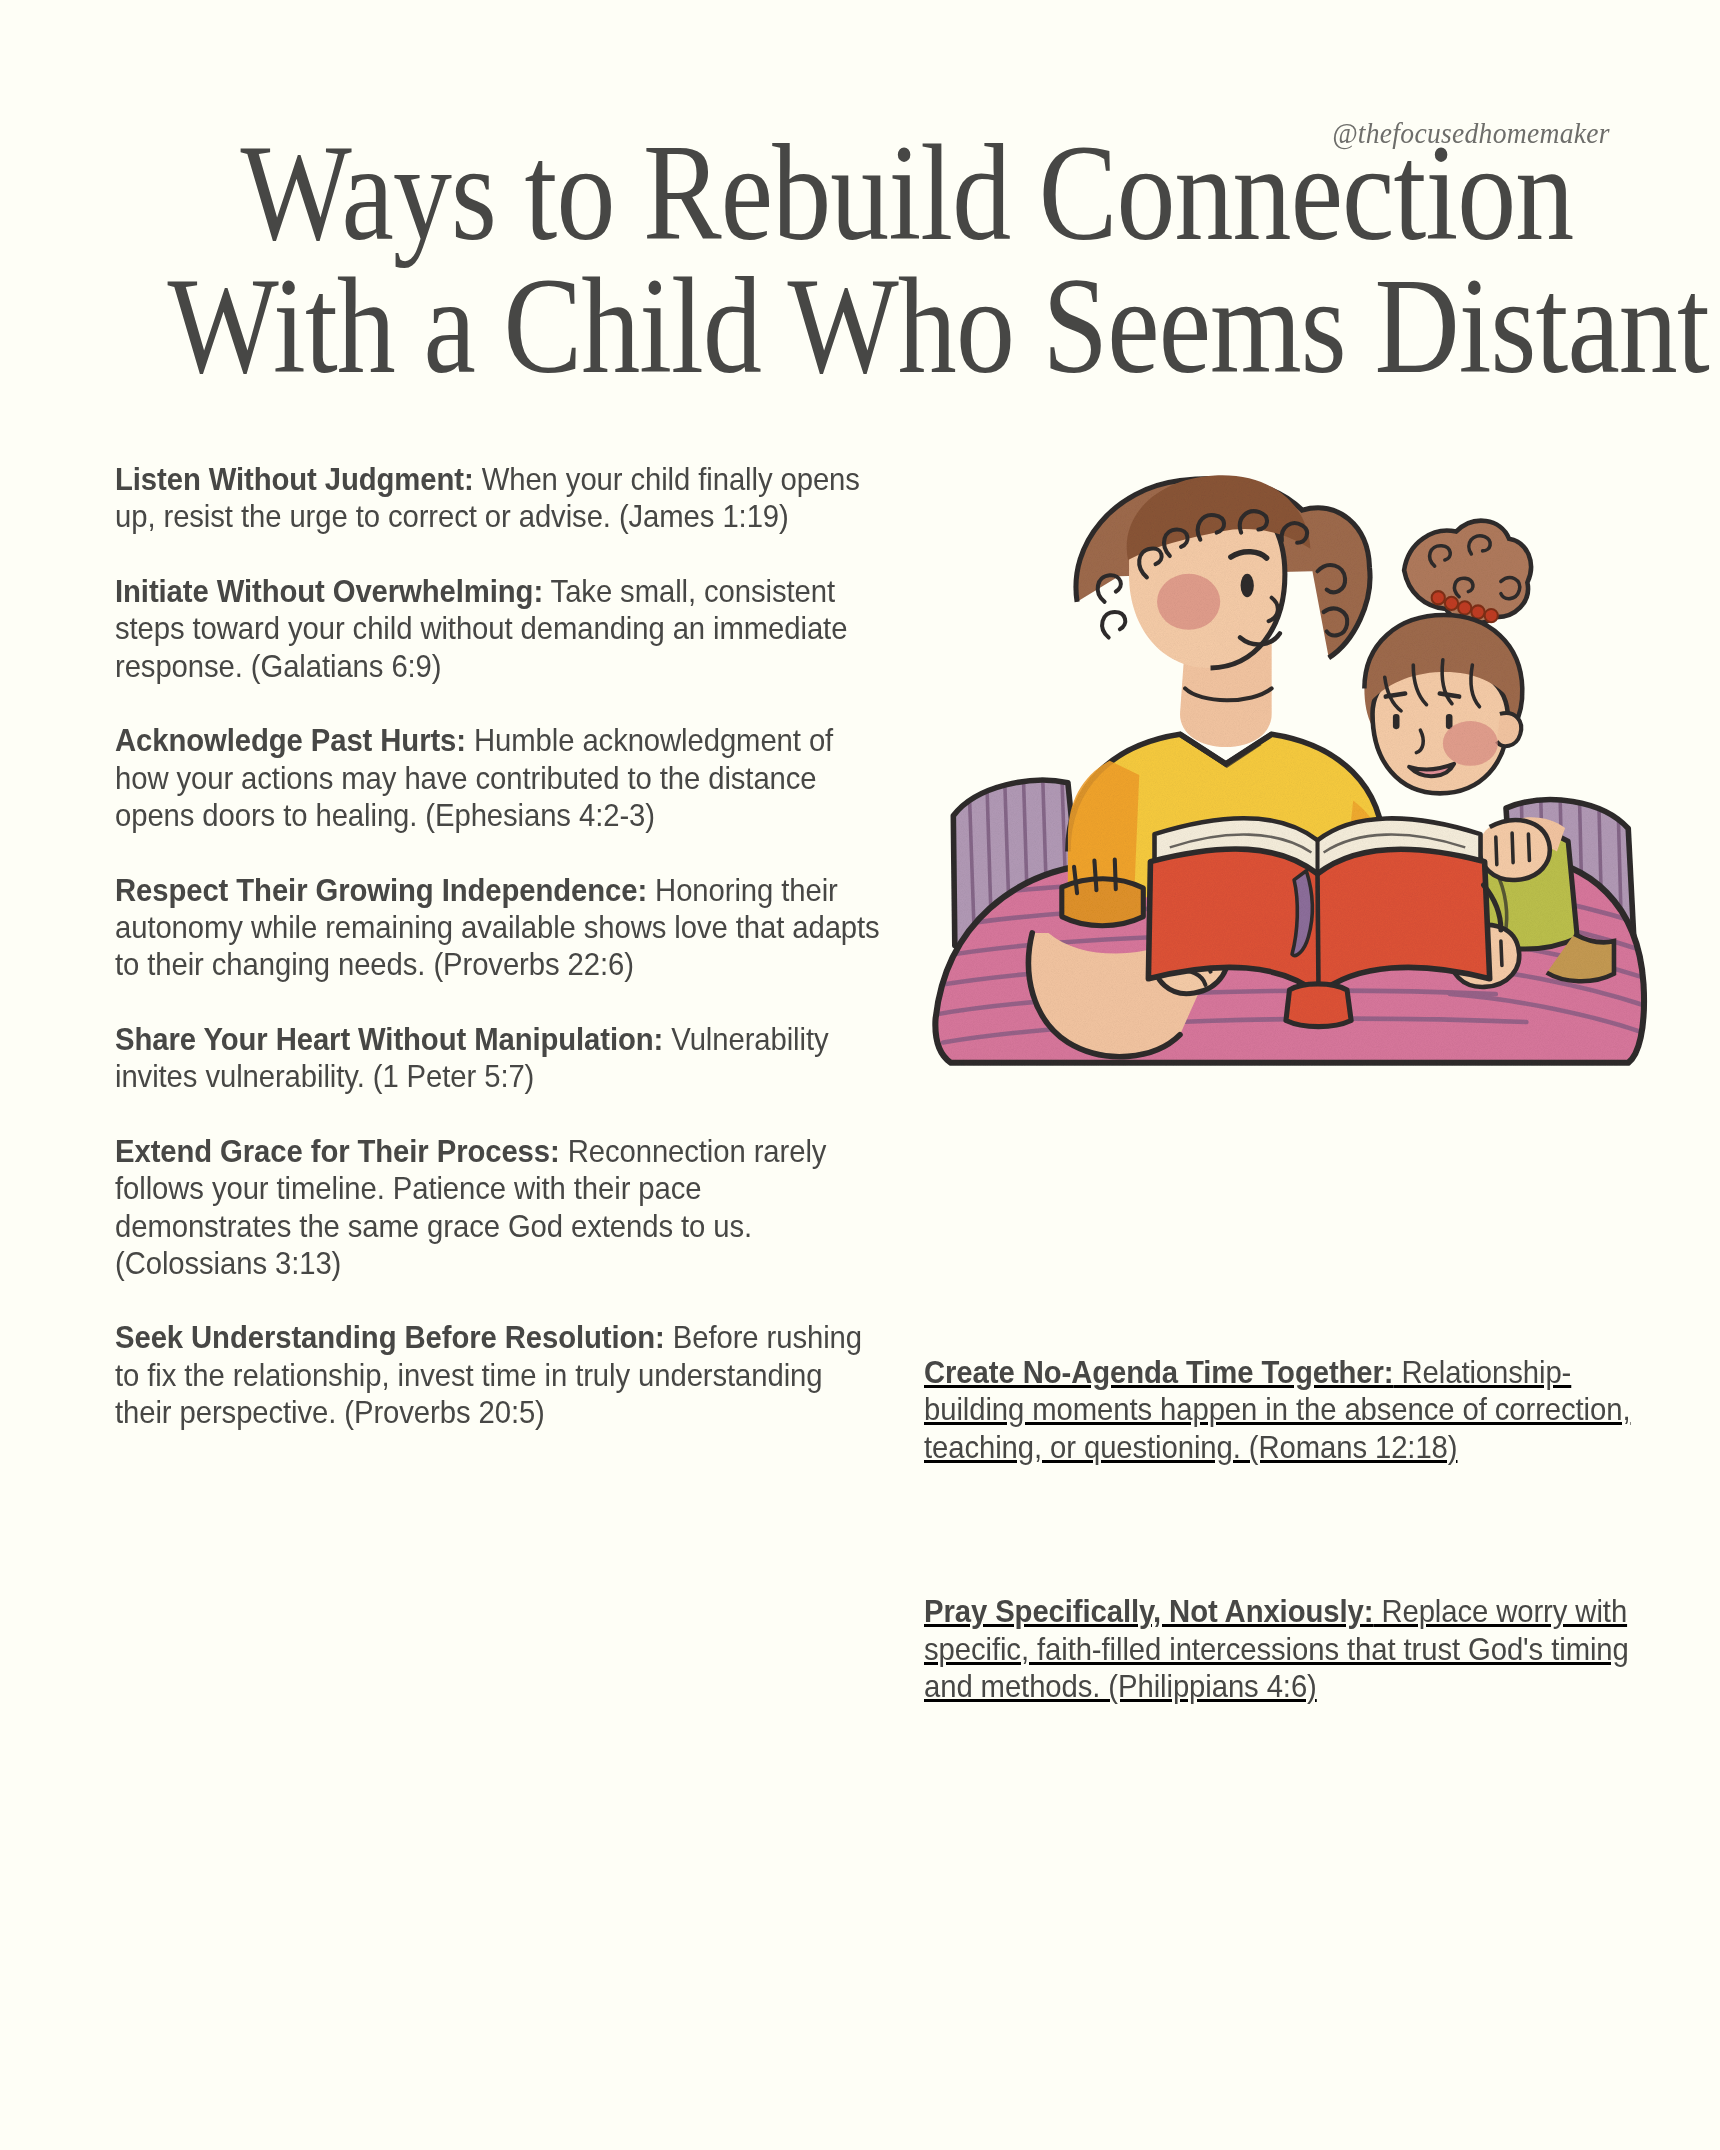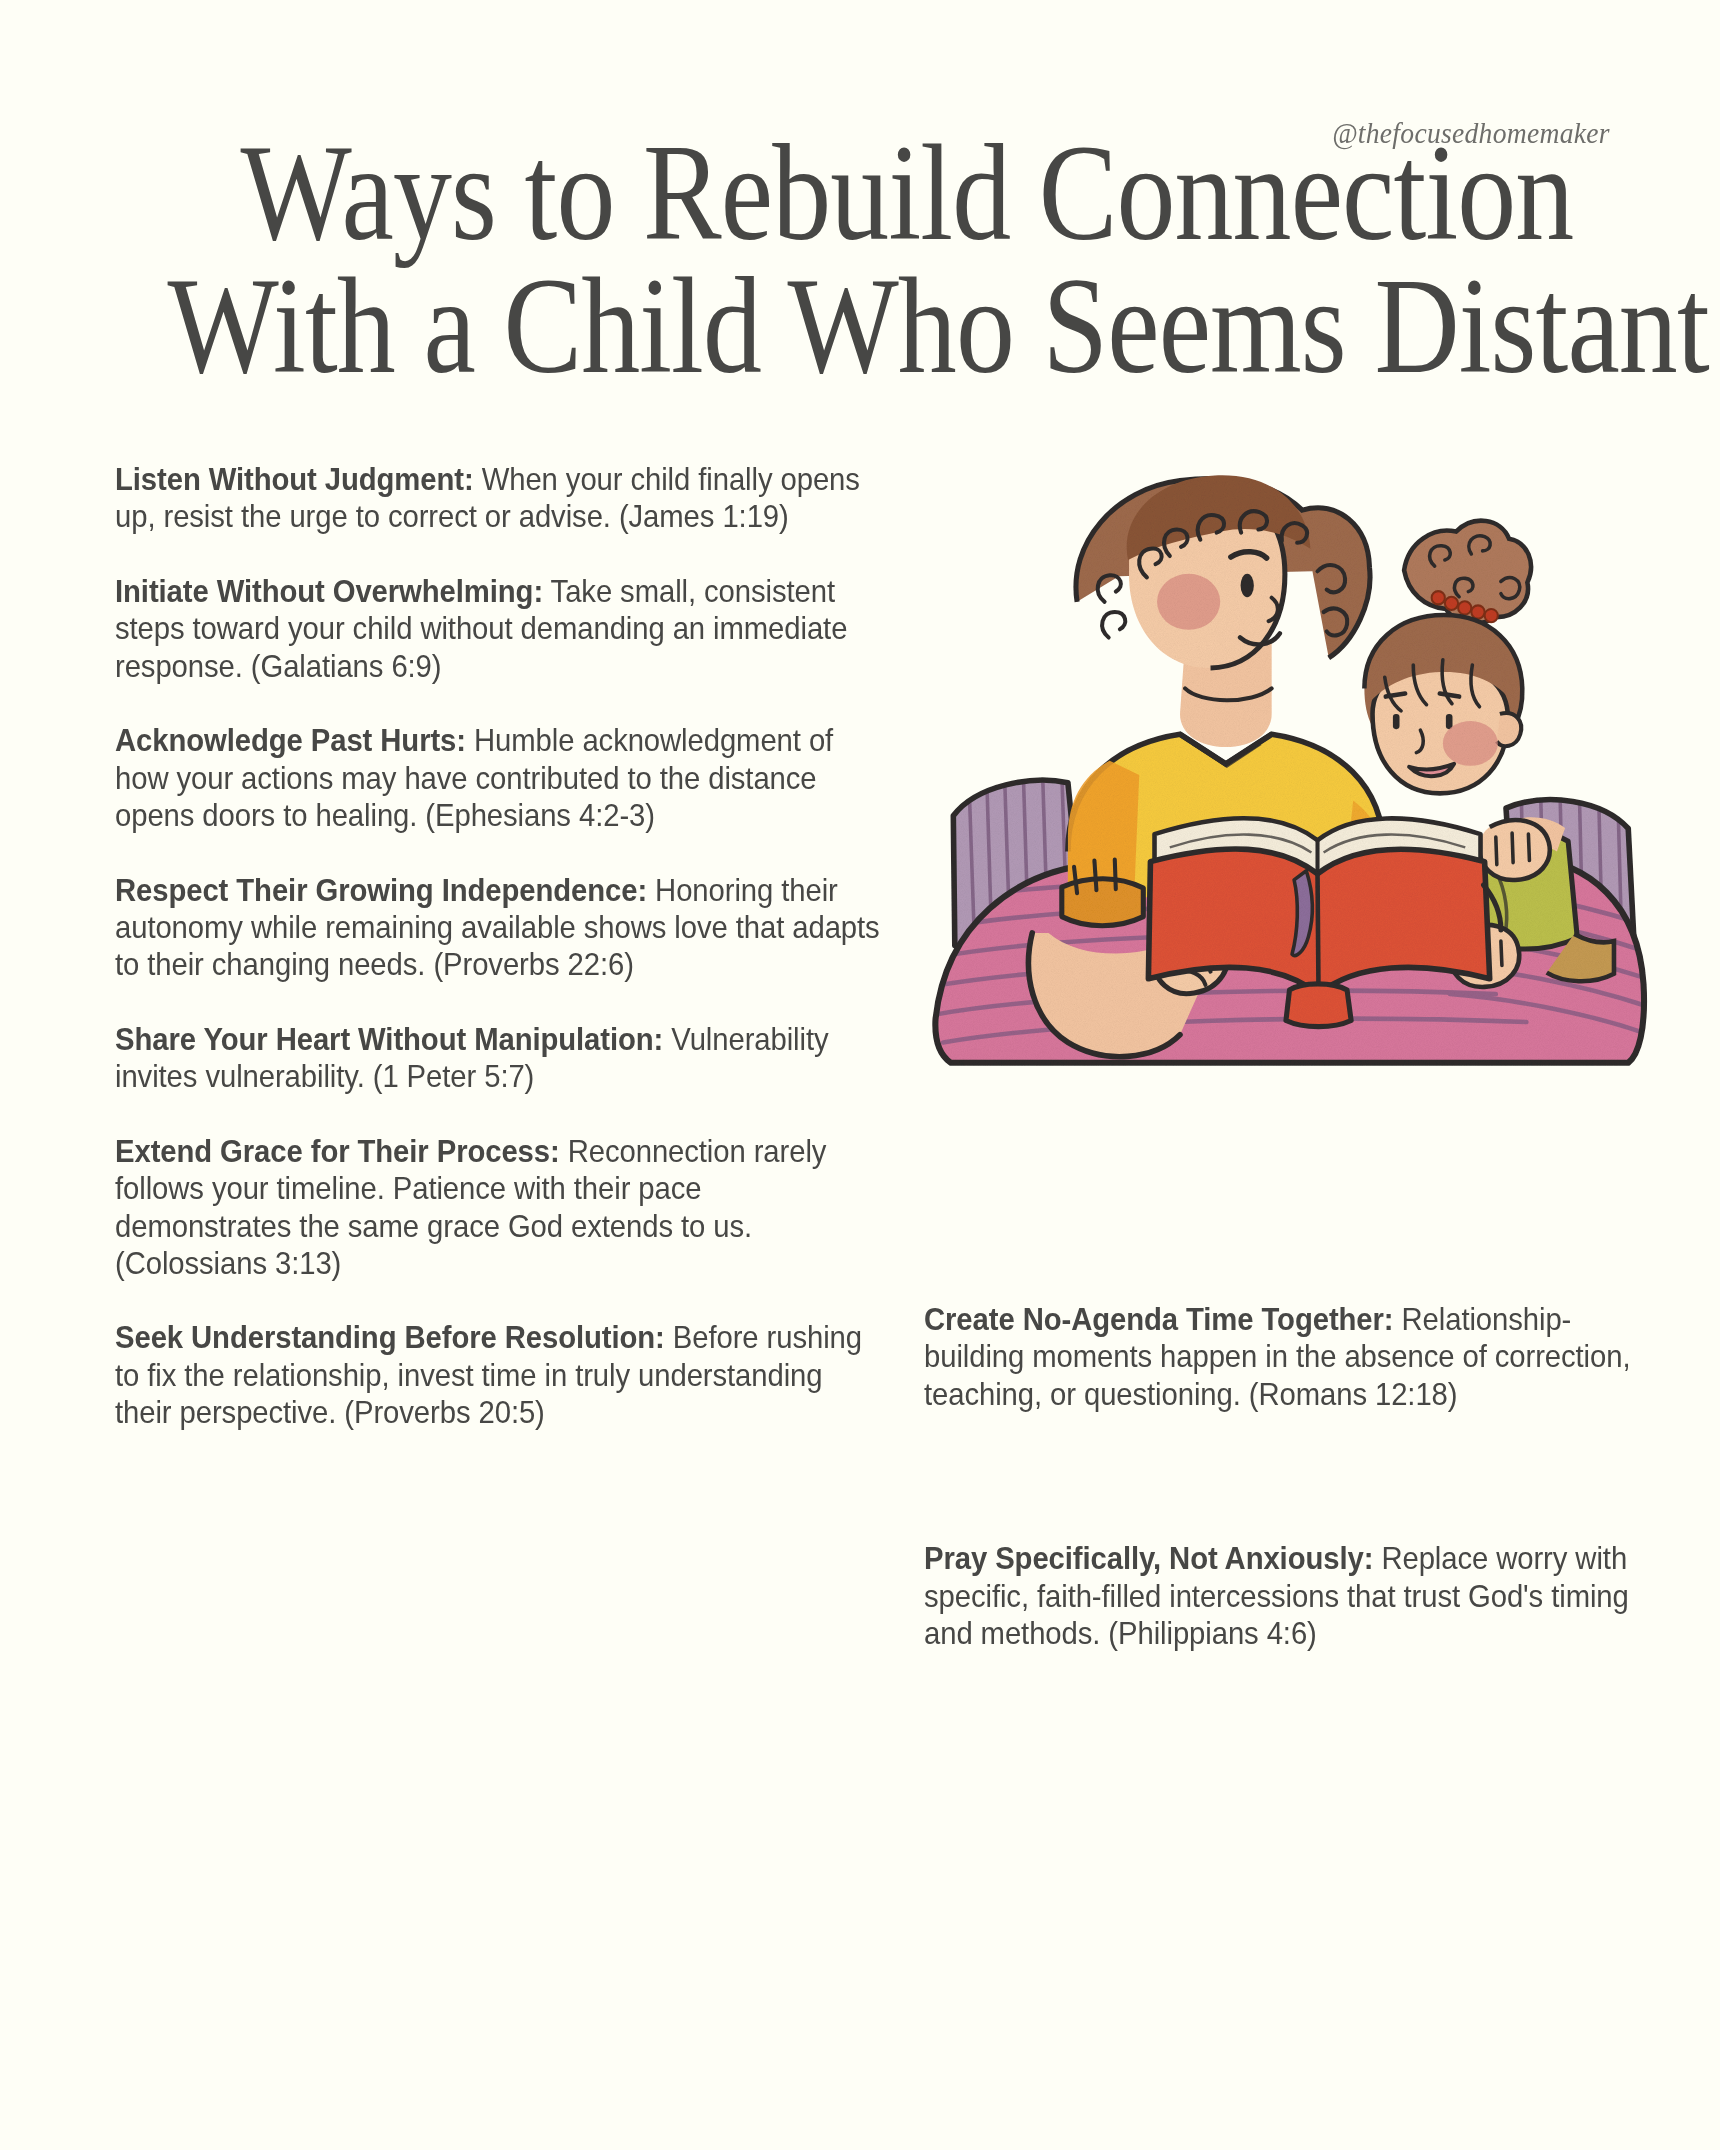--- a/index.html
+++ b/index.html
@@ -47,22 +47,23 @@
   }
 
   
   #left-col{
     position:absolute;
     left:115px; top:429px;
     width:767px;
   }
   #right-col{
     position:absolute;
-    left:924px; top:1269px;
+    left:924px; top:1322px;
     width:711px;
+    text-decoration:underline;
   }
   .tip{
     color:#474745;
     font-size:32px;
     line-height:1.17;
     letter-spacing:-0.1px;
     font-stretch:condensed;
     transform:scaleX(0.915);
     transform-origin:left top;
     width:109%;

